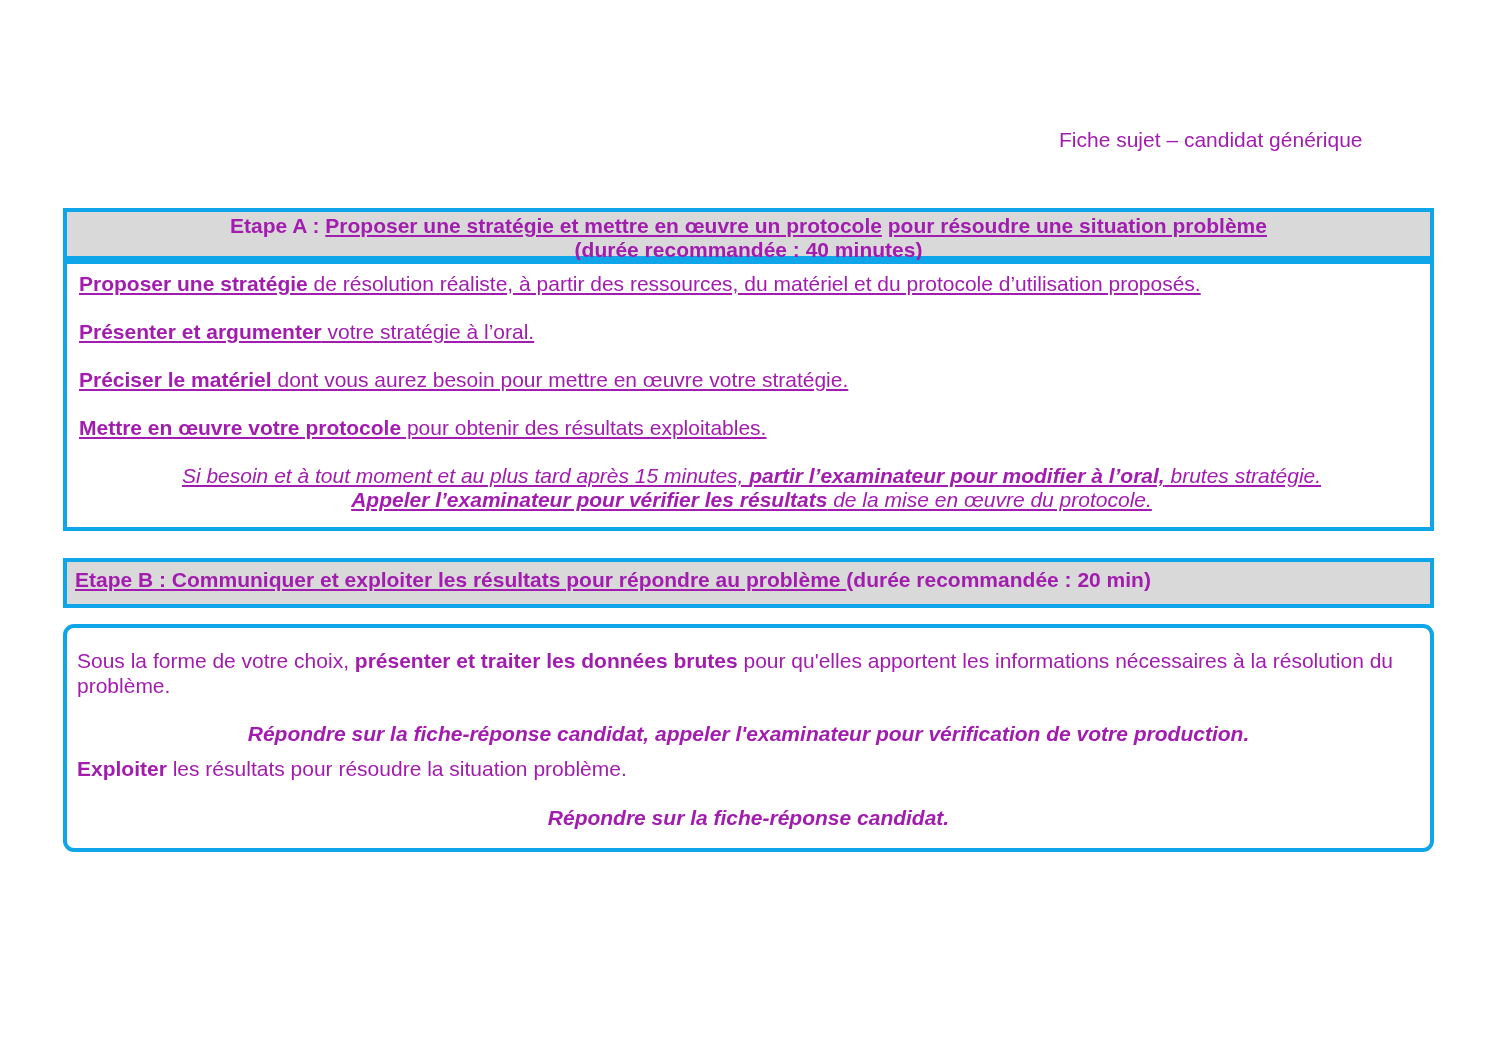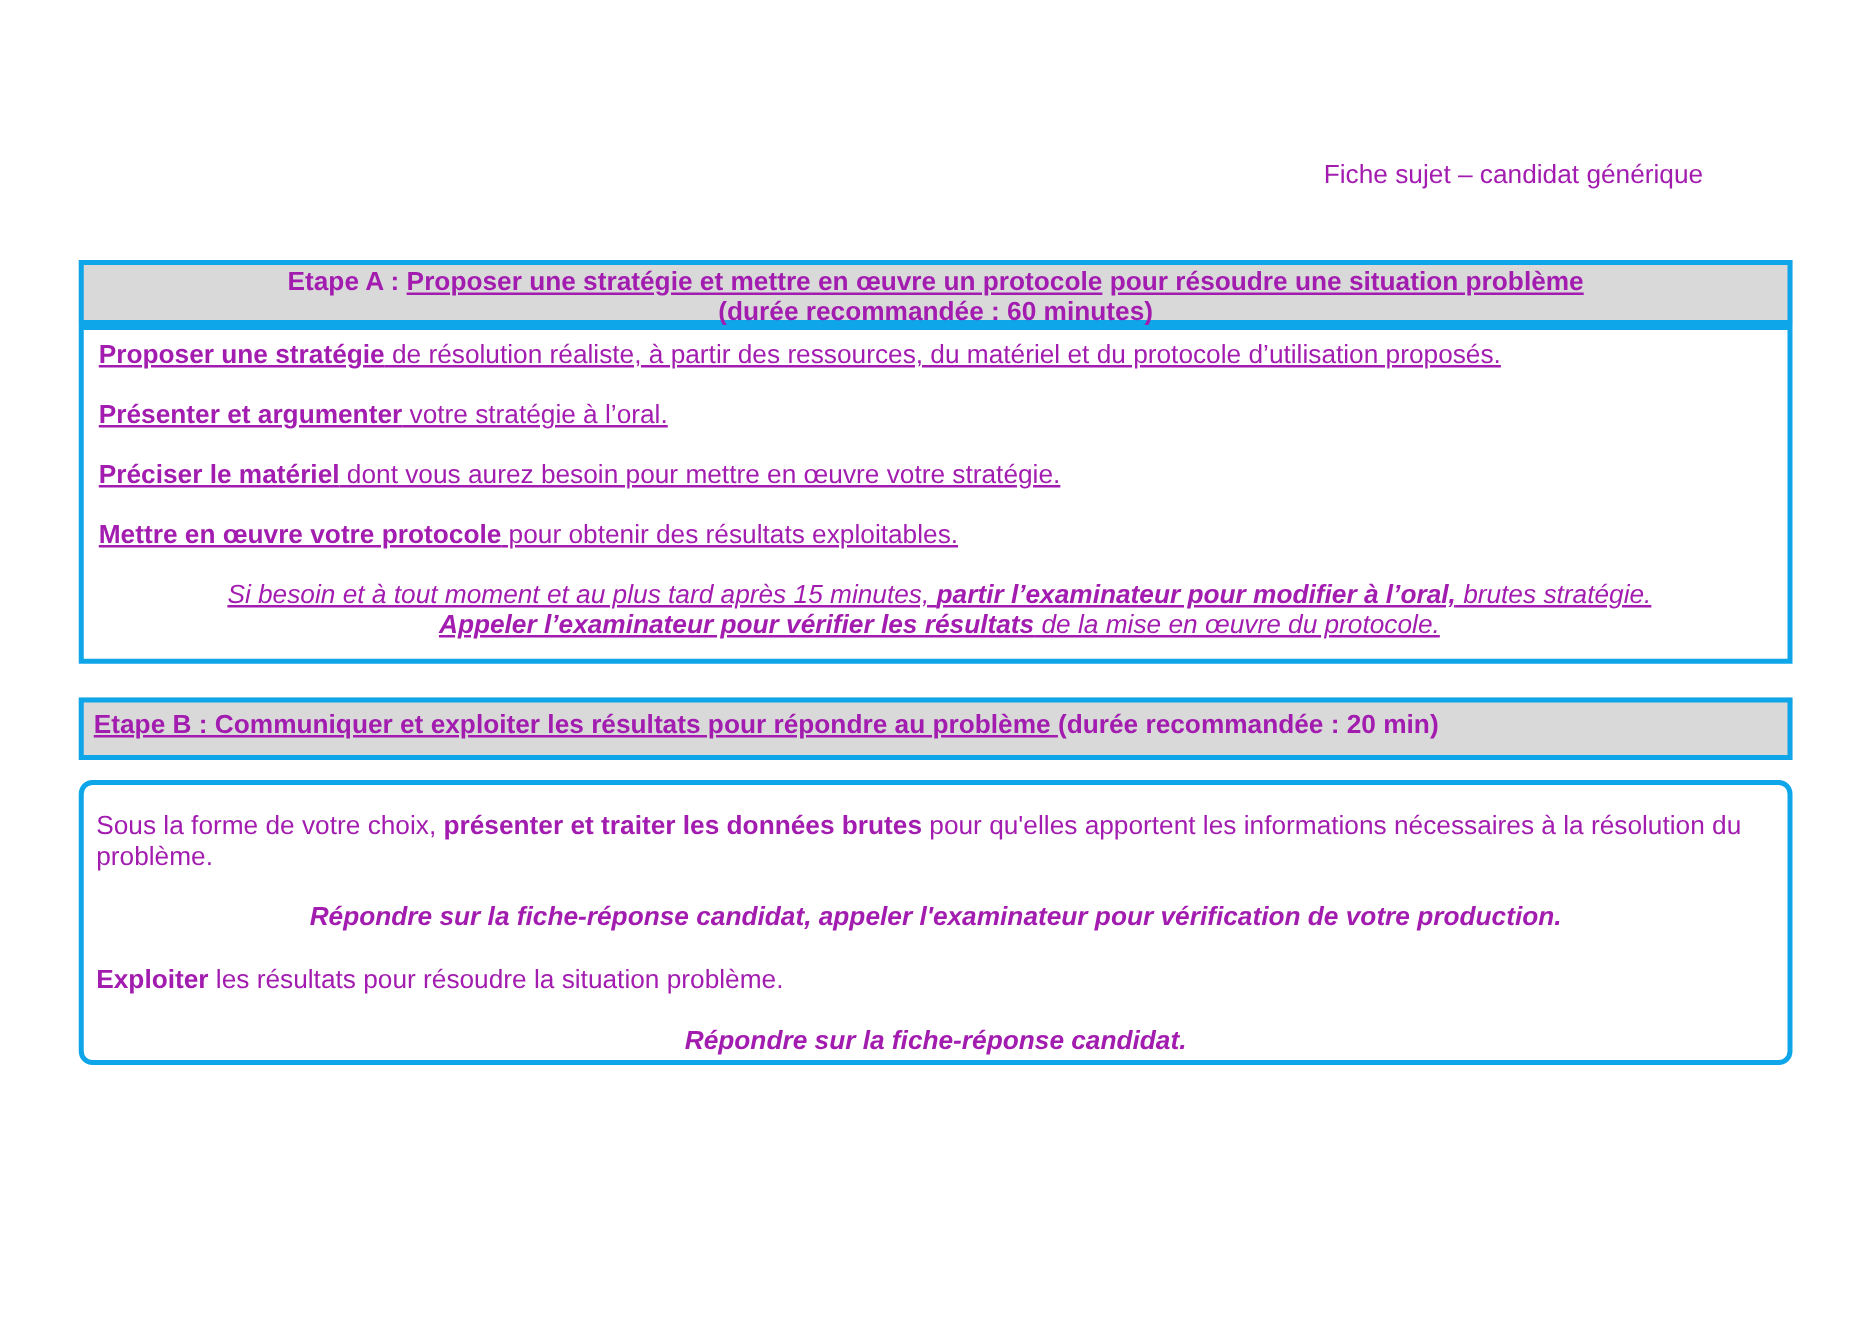--- a/index.html
+++ b/index.html
@@ -19,33 +19,33 @@
   .boxA-body { top:260px; height:271px; padding:8px 6px 0 12px;text-decoration:underline; }
   .boxB-head { top:558px; height:50px; line-height:26px; padding:5px 8px 0 8px; }
   .boxB-body { top:624px; height:228px; padding:20px 10px 0 10px; line-height:25px;border-radius:11px; }
 
   .stmt { margin:0 0 24px 0; }
   .b { font-weight:bold; }
   .u { text-decoration:underline; }
   .center-it { text-align:center; font-style:italic; margin:0; }
   .center-bi { text-align:center; font-style:italic; font-weight:bold; margin:0; }
   .pB1 { margin:0 0 23px 0; }
-  .cB1 { margin:0 0 25px 0; }
+  .cB1 { margin:0 0 10px 0; }
   .pB2 { margin:0 0 24px 0; }
 </style>
 </head>
 <body>
 
 <div class="page">
 
   <div class="doc-title">Fiche sujet – candidat générique</div>
 
   <div class="box head-box boxA-head">
     <div><span>Etape A : </span><span class="u">Proposer une stratégie et mettre en œuvre un protocole</span> <span class="u">pour résoudre une situation problème</span></div>
-    <div>(durée recommandée : 60 minutes)</div>
+    <div>(durée recommandée : 40 minutes)</div>
   </div>
 
   <div class="box body-box boxA-body">
     <p class="stmt"><span class="b">Proposer une stratégie</span><span> de résolution réaliste, à partir des ressources, du matériel et du protocole d’utilisation proposés.</span></p>
     <p class="stmt"><span class="b">Présenter et argumenter</span><span> votre stratégie à l’oral.</span></p>
     <p class="stmt"><span class="b">Préciser le matériel</span><span> dont vous aurez besoin pour mettre en œuvre votre stratégie.</span></p>
     <p class="stmt"><span class="b">Mettre en œuvre votre protocole</span><span> pour obtenir des résultats exploitables.</span></p>
     <p class="center-it"><span>Si besoin et à tout moment et au plus tard après 15 minutes, </span><span class="b">partir l’examinateur pour modifier à l’oral,</span><span> brutes stratégie.</span></p>
     <p class="center-it"><span class="b">Appeler l’examinateur pour vérifier les résultats</span><span> de la mise en œuvre du protocole.</span></p>
   </div>

